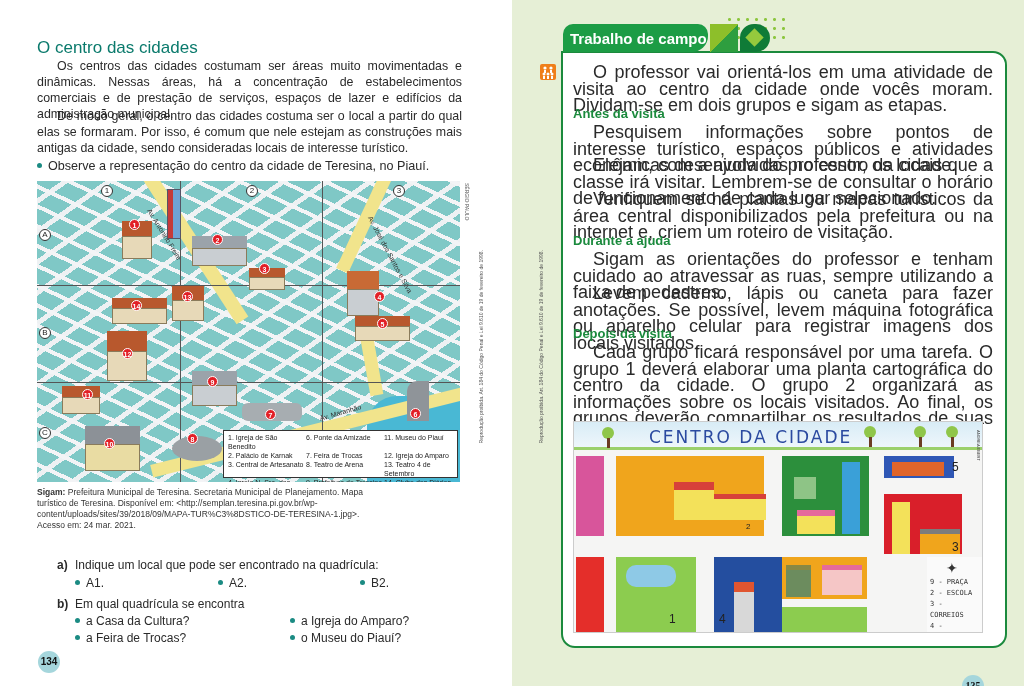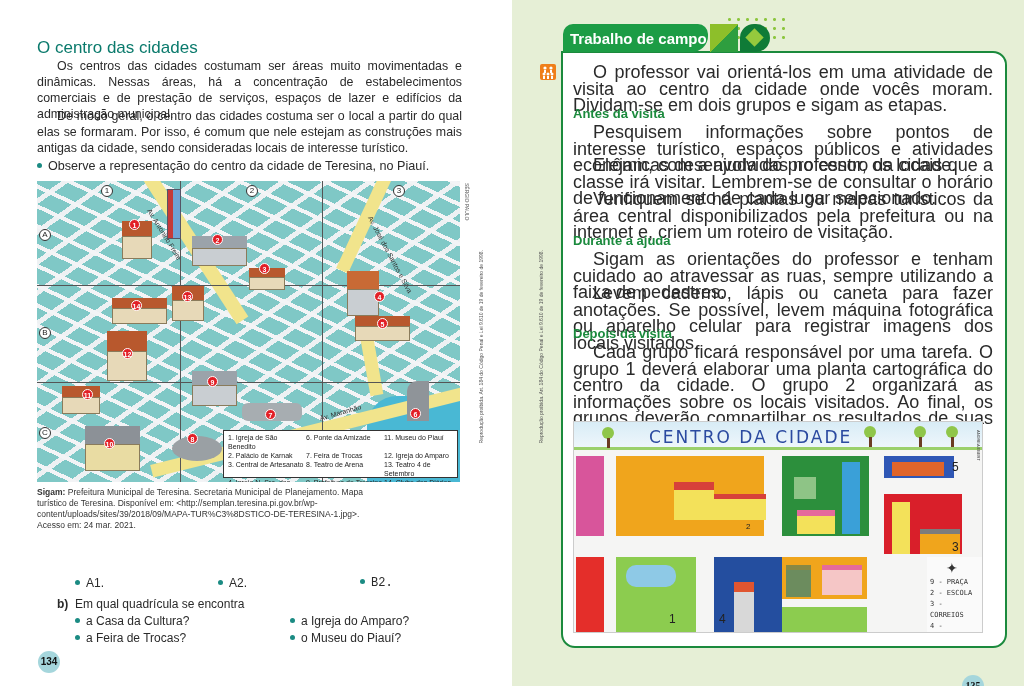--- a/index.html
+++ b/index.html
@@ -190,23 +190,24 @@
       <div>14. Clube dos Diários</div>
 
     </div>
   </div>
   <div class="credit-vert" style="left:464px; top:183px;">SÉRGIO PAULO</div>
   <div class="credit-vert" style="left:478px; top:250px; transform:rotate(180deg);">Reprodução proibida. Art. 184 do Código Penal e Lei 9.610 de 19 de fevereiro de 1998.</div>
 
   <p class="source"><b>Sigam:</b> <span>Prefeitura Municipal de Teresina. Secretaria Municipal de Planejamento. Mapa turístico de Teresina. Disponível em: &lt;http://semplan.teresina.pi.gov.br/wp-content/uploads/sites/39/2018/09/MAPA-TUR%C3%8DSTICO-DE-TERESINA-1.jpg&gt;. Acesso em: 24 mar. 2021.</span></p>
 
 
+  <div class="q" style="left:57px; top:558px;"><span class="letter">a)</span><span>Indique um local que pode ser encontrado na quadrícula:</span></div>
   <div class="q" style="left:75px; top:576px;"><span class="bullet-dot"></span><span>A1.</span></div>
   <div class="q" style="left:218px; top:576px;"><span class="bullet-dot"></span><span>A2.</span></div>
-  <div class="q" style="left:360px; top:576px;font-family:Liberation Mono, monospace;"><span class="bullet-dot"></span><span>B2.</span></div>
+  <div class="q" style="left:360px; top:576px;"><span class="bullet-dot"></span><span>B2.</span></div>
 
   <div class="q" style="left:57px; top:597px;"><span class="letter">b)</span><span>Em qual quadrícula se encontra</span></div>
   <div class="q" style="left:75px; top:614px;"><span class="bullet-dot"></span><span>a Casa da Cultura?</span></div>
   <div class="q" style="left:290px; top:614px;"><span class="bullet-dot"></span><span>a Igreja do Amparo?</span></div>
   <div class="q" style="left:75px; top:631px;"><span class="bullet-dot"></span><span>a Feira de Trocas?</span></div>
   <div class="q" style="left:290px; top:631px;"><span class="bullet-dot"></span><span>o Museu do Piauí?</span></div>
 
   <div class="page-num" style="left:38px; top:651px;">134</div>
 </div>
 

